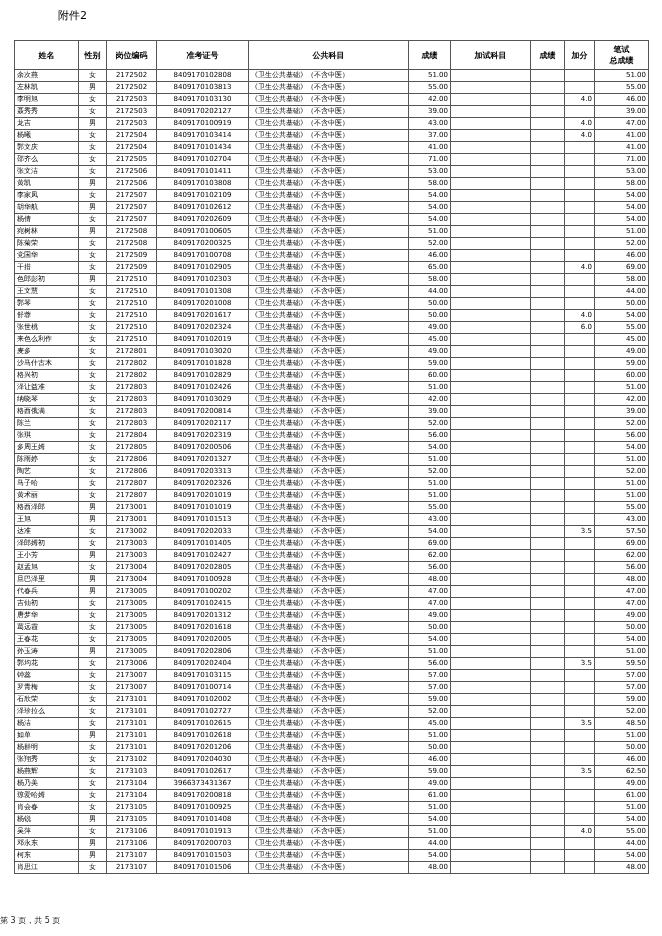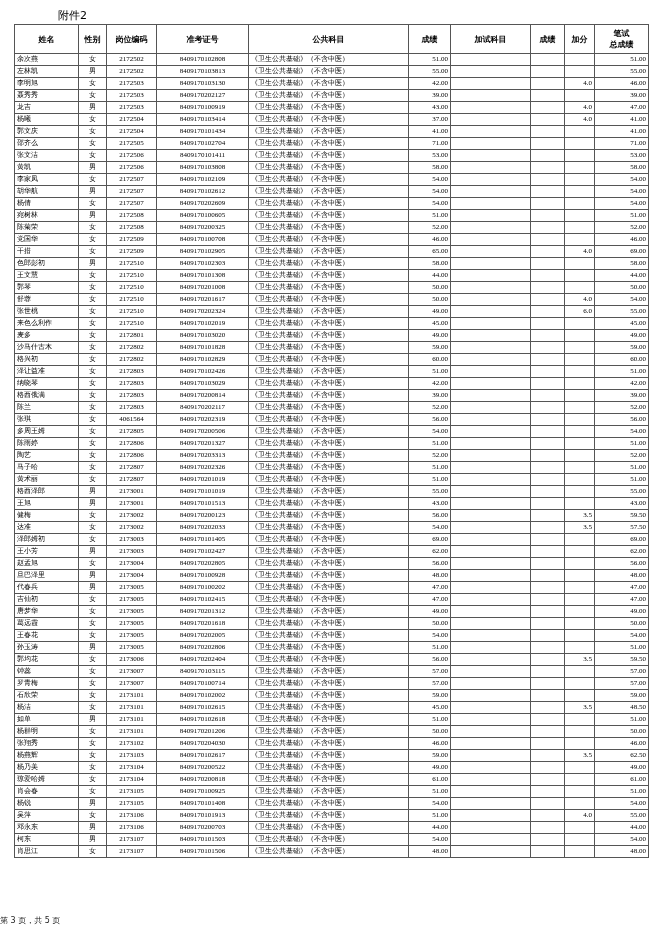--- a/index.html
+++ b/index.html
@@ -6,22 +6,22 @@
   body{
     width:662px;height:936px;background:#ffffff;
     font-family:"DejaVu Sans","Liberation Sans",sans-serif;
     color:#000;position:relative;
   }
   .attachment-label{
     position:absolute;top:8px;left:58px;
     font-size:11px;font-weight:normal;
   }
   table.results{
-    position:absolute;top:24px;left:14px;
-    width:634px;border-collapse:collapse;table-layout:fixed;font-family:Liberation Serif, serif;
+    position:absolute;top:40px;left:14px;
+    width:634px;border-collapse:collapse;table-layout:fixed;
   }
   table.results th,table.results td{
     border:1px solid #555;
     font-size:7px;line-height:9px;
     padding:1px 2px;
     overflow:hidden;white-space:nowrap;
     height:9px;
   }
   table.results th{
     font-size:8px;font-weight:bold;text-align:center;
@@ -432,21 +432,21 @@
         <td class="c4">《卫生公共基础》（不含中医）</td>
         <td class="c5">52.00</td>
         <td class="c6"></td>
         <td class="c7"></td>
         <td class="c8"></td>
         <td class="c9">52.00</td>
       </tr>
       <tr>
         <td class="c0">张琪</td>
         <td class="c1">女</td>
-        <td class="c2">4061564</td>
+        <td class="c2">2172804</td>
         <td class="c3">8409170202319</td>
         <td class="c4">《卫生公共基础》（不含中医）</td>
         <td class="c5">56.00</td>
         <td class="c6"></td>
         <td class="c7"></td>
         <td class="c8"></td>
         <td class="c9">56.00</td>
       </tr>
       <tr>
         <td class="c0">多周王姆</td>
@@ -526,176 +526,164 @@
         <td class="c2">2173001</td>
         <td class="c3">8409170101513</td>
         <td class="c4">《卫生公共基础》（不含中医）</td>
         <td class="c5">43.00</td>
         <td class="c6"></td>
         <td class="c7"></td>
         <td class="c8"></td>
         <td class="c9">43.00</td>
       </tr>
       <tr>
-        <td class="c0">健梅</td>
+        <td class="c0">达准</td>
         <td class="c1">女</td>
         <td class="c2">2173002</td>
-        <td class="c3">8409170200123</td>
+        <td class="c3">8409170202033</td>
+        <td class="c4">《卫生公共基础》（不含中医）</td>
+        <td class="c5">54.00</td>
+        <td class="c6"></td>
+        <td class="c7"></td>
+        <td class="c8">3.5</td>
+        <td class="c9">57.50</td>
+      </tr>
+      <tr>
+        <td class="c0">泽郎姆初</td>
+        <td class="c1">女</td>
+        <td class="c2">2173003</td>
+        <td class="c3">8409170101405</td>
+        <td class="c4">《卫生公共基础》（不含中医）</td>
+        <td class="c5">69.00</td>
+        <td class="c6"></td>
+        <td class="c7"></td>
+        <td class="c8"></td>
+        <td class="c9">69.00</td>
+      </tr>
+      <tr>
+        <td class="c0">王小芳</td>
+        <td class="c1">男</td>
+        <td class="c2">2173003</td>
+        <td class="c3">8409170102427</td>
+        <td class="c4">《卫生公共基础》（不含中医）</td>
+        <td class="c5">62.00</td>
+        <td class="c6"></td>
+        <td class="c7"></td>
+        <td class="c8"></td>
+        <td class="c9">62.00</td>
+      </tr>
+      <tr>
+        <td class="c0">赵孟旭</td>
+        <td class="c1">女</td>
+        <td class="c2">2173004</td>
+        <td class="c3">8409170202805</td>
+        <td class="c4">《卫生公共基础》（不含中医）</td>
+        <td class="c5">56.00</td>
+        <td class="c6"></td>
+        <td class="c7"></td>
+        <td class="c8"></td>
+        <td class="c9">56.00</td>
+      </tr>
+      <tr>
+        <td class="c0">旦巴泽里</td>
+        <td class="c1">男</td>
+        <td class="c2">2173004</td>
+        <td class="c3">8409170100928</td>
+        <td class="c4">《卫生公共基础》（不含中医）</td>
+        <td class="c5">48.00</td>
+        <td class="c6"></td>
+        <td class="c7"></td>
+        <td class="c8"></td>
+        <td class="c9">48.00</td>
+      </tr>
+      <tr>
+        <td class="c0">代春兵</td>
+        <td class="c1">男</td>
+        <td class="c2">2173005</td>
+        <td class="c3">8409170100202</td>
+        <td class="c4">《卫生公共基础》（不含中医）</td>
+        <td class="c5">47.00</td>
+        <td class="c6"></td>
+        <td class="c7"></td>
+        <td class="c8"></td>
+        <td class="c9">47.00</td>
+      </tr>
+      <tr>
+        <td class="c0">吉仙初</td>
+        <td class="c1">女</td>
+        <td class="c2">2173005</td>
+        <td class="c3">8409170102415</td>
+        <td class="c4">《卫生公共基础》（不含中医）</td>
+        <td class="c5">47.00</td>
+        <td class="c6"></td>
+        <td class="c7"></td>
+        <td class="c8"></td>
+        <td class="c9">47.00</td>
+      </tr>
+      <tr>
+        <td class="c0">唐梦华</td>
+        <td class="c1">女</td>
+        <td class="c2">2173005</td>
+        <td class="c3">8409170201312</td>
+        <td class="c4">《卫生公共基础》（不含中医）</td>
+        <td class="c5">49.00</td>
+        <td class="c6"></td>
+        <td class="c7"></td>
+        <td class="c8"></td>
+        <td class="c9">49.00</td>
+      </tr>
+      <tr>
+        <td class="c0">葛远霞</td>
+        <td class="c1">女</td>
+        <td class="c2">2173005</td>
+        <td class="c3">8409170201618</td>
+        <td class="c4">《卫生公共基础》（不含中医）</td>
+        <td class="c5">50.00</td>
+        <td class="c6"></td>
+        <td class="c7"></td>
+        <td class="c8"></td>
+        <td class="c9">50.00</td>
+      </tr>
+      <tr>
+        <td class="c0">王春花</td>
+        <td class="c1">女</td>
+        <td class="c2">2173005</td>
+        <td class="c3">8409170202005</td>
+        <td class="c4">《卫生公共基础》（不含中医）</td>
+        <td class="c5">54.00</td>
+        <td class="c6"></td>
+        <td class="c7"></td>
+        <td class="c8"></td>
+        <td class="c9">54.00</td>
+      </tr>
+      <tr>
+        <td class="c0">孙玉涛</td>
+        <td class="c1">男</td>
+        <td class="c2">2173005</td>
+        <td class="c3">8409170202806</td>
+        <td class="c4">《卫生公共基础》（不含中医）</td>
+        <td class="c5">51.00</td>
+        <td class="c6"></td>
+        <td class="c7"></td>
+        <td class="c8"></td>
+        <td class="c9">51.00</td>
+      </tr>
+      <tr>
+        <td class="c0">郭均花</td>
+        <td class="c1">女</td>
+        <td class="c2">2173006</td>
+        <td class="c3">8409170202404</td>
         <td class="c4">《卫生公共基础》（不含中医）</td>
         <td class="c5">56.00</td>
         <td class="c6"></td>
         <td class="c7"></td>
         <td class="c8">3.5</td>
         <td class="c9">59.50</td>
       </tr>
       <tr>
-        <td class="c0">达准</td>
-        <td class="c1">女</td>
-        <td class="c2">2173002</td>
-        <td class="c3">8409170202033</td>
-        <td class="c4">《卫生公共基础》（不含中医）</td>
-        <td class="c5">54.00</td>
-        <td class="c6"></td>
-        <td class="c7"></td>
-        <td class="c8">3.5</td>
-        <td class="c9">57.50</td>
-      </tr>
-      <tr>
-        <td class="c0">泽郎姆初</td>
-        <td class="c1">女</td>
-        <td class="c2">2173003</td>
-        <td class="c3">8409170101405</td>
-        <td class="c4">《卫生公共基础》（不含中医）</td>
-        <td class="c5">69.00</td>
-        <td class="c6"></td>
-        <td class="c7"></td>
-        <td class="c8"></td>
-        <td class="c9">69.00</td>
-      </tr>
-      <tr>
-        <td class="c0">王小芳</td>
-        <td class="c1">男</td>
-        <td class="c2">2173003</td>
-        <td class="c3">8409170102427</td>
-        <td class="c4">《卫生公共基础》（不含中医）</td>
-        <td class="c5">62.00</td>
-        <td class="c6"></td>
-        <td class="c7"></td>
-        <td class="c8"></td>
-        <td class="c9">62.00</td>
-      </tr>
-      <tr>
-        <td class="c0">赵孟旭</td>
-        <td class="c1">女</td>
-        <td class="c2">2173004</td>
-        <td class="c3">8409170202805</td>
-        <td class="c4">《卫生公共基础》（不含中医）</td>
-        <td class="c5">56.00</td>
-        <td class="c6"></td>
-        <td class="c7"></td>
-        <td class="c8"></td>
-        <td class="c9">56.00</td>
-      </tr>
-      <tr>
-        <td class="c0">旦巴泽里</td>
-        <td class="c1">男</td>
-        <td class="c2">2173004</td>
-        <td class="c3">8409170100928</td>
-        <td class="c4">《卫生公共基础》（不含中医）</td>
-        <td class="c5">48.00</td>
-        <td class="c6"></td>
-        <td class="c7"></td>
-        <td class="c8"></td>
-        <td class="c9">48.00</td>
-      </tr>
-      <tr>
-        <td class="c0">代春兵</td>
-        <td class="c1">男</td>
-        <td class="c2">2173005</td>
-        <td class="c3">8409170100202</td>
-        <td class="c4">《卫生公共基础》（不含中医）</td>
-        <td class="c5">47.00</td>
-        <td class="c6"></td>
-        <td class="c7"></td>
-        <td class="c8"></td>
-        <td class="c9">47.00</td>
-      </tr>
-      <tr>
-        <td class="c0">吉仙初</td>
-        <td class="c1">女</td>
-        <td class="c2">2173005</td>
-        <td class="c3">8409170102415</td>
-        <td class="c4">《卫生公共基础》（不含中医）</td>
-        <td class="c5">47.00</td>
-        <td class="c6"></td>
-        <td class="c7"></td>
-        <td class="c8"></td>
-        <td class="c9">47.00</td>
-      </tr>
-      <tr>
-        <td class="c0">唐梦华</td>
-        <td class="c1">女</td>
-        <td class="c2">2173005</td>
-        <td class="c3">8409170201312</td>
-        <td class="c4">《卫生公共基础》（不含中医）</td>
-        <td class="c5">49.00</td>
-        <td class="c6"></td>
-        <td class="c7"></td>
-        <td class="c8"></td>
-        <td class="c9">49.00</td>
-      </tr>
-      <tr>
-        <td class="c0">葛远霞</td>
-        <td class="c1">女</td>
-        <td class="c2">2173005</td>
-        <td class="c3">8409170201618</td>
-        <td class="c4">《卫生公共基础》（不含中医）</td>
-        <td class="c5">50.00</td>
-        <td class="c6"></td>
-        <td class="c7"></td>
-        <td class="c8"></td>
-        <td class="c9">50.00</td>
-      </tr>
-      <tr>
-        <td class="c0">王春花</td>
-        <td class="c1">女</td>
-        <td class="c2">2173005</td>
-        <td class="c3">8409170202005</td>
-        <td class="c4">《卫生公共基础》（不含中医）</td>
-        <td class="c5">54.00</td>
-        <td class="c6"></td>
-        <td class="c7"></td>
-        <td class="c8"></td>
-        <td class="c9">54.00</td>
-      </tr>
-      <tr>
-        <td class="c0">孙玉涛</td>
-        <td class="c1">男</td>
-        <td class="c2">2173005</td>
-        <td class="c3">8409170202806</td>
-        <td class="c4">《卫生公共基础》（不含中医）</td>
-        <td class="c5">51.00</td>
-        <td class="c6"></td>
-        <td class="c7"></td>
-        <td class="c8"></td>
-        <td class="c9">51.00</td>
-      </tr>
-      <tr>
-        <td class="c0">郭均花</td>
-        <td class="c1">女</td>
-        <td class="c2">2173006</td>
-        <td class="c3">8409170202404</td>
-        <td class="c4">《卫生公共基础》（不含中医）</td>
-        <td class="c5">56.00</td>
-        <td class="c6"></td>
-        <td class="c7"></td>
-        <td class="c8">3.5</td>
-        <td class="c9">59.50</td>
-      </tr>
-      <tr>
         <td class="c0">钟蕊</td>
         <td class="c1">女</td>
         <td class="c2">2173007</td>
         <td class="c3">8409170103115</td>
         <td class="c4">《卫生公共基础》（不含中医）</td>
         <td class="c5">57.00</td>
         <td class="c6"></td>
         <td class="c7"></td>
         <td class="c8"></td>
         <td class="c9">57.00</td>
@@ -718,20 +706,32 @@
         <td class="c2">2173101</td>
         <td class="c3">8409170102002</td>
         <td class="c4">《卫生公共基础》（不含中医）</td>
         <td class="c5">59.00</td>
         <td class="c6"></td>
         <td class="c7"></td>
         <td class="c8"></td>
         <td class="c9">59.00</td>
       </tr>
       <tr>
+        <td class="c0">泽珍拉么</td>
+        <td class="c1">女</td>
+        <td class="c2">2173101</td>
+        <td class="c3">8409170102727</td>
+        <td class="c4">《卫生公共基础》（不含中医）</td>
+        <td class="c5">52.00</td>
+        <td class="c6"></td>
+        <td class="c7"></td>
+        <td class="c8"></td>
+        <td class="c9">52.00</td>
+      </tr>
+      <tr>
         <td class="c0">杨洁</td>
         <td class="c1">女</td>
         <td class="c2">2173101</td>
         <td class="c3">8409170102615</td>
         <td class="c4">《卫生公共基础》（不含中医）</td>
         <td class="c5">45.00</td>
         <td class="c6"></td>
         <td class="c7"></td>
         <td class="c8">3.5</td>
         <td class="c9">48.50</td>
@@ -781,21 +781,21 @@
         <td class="c5">59.00</td>
         <td class="c6"></td>
         <td class="c7"></td>
         <td class="c8">3.5</td>
         <td class="c9">62.50</td>
       </tr>
       <tr>
         <td class="c0">杨乃美</td>
         <td class="c1">女</td>
         <td class="c2">2173104</td>
-        <td class="c3">8409170200522</td>
+        <td class="c3">3966373431367</td>
         <td class="c4">《卫生公共基础》（不含中医）</td>
         <td class="c5">49.00</td>
         <td class="c6"></td>
         <td class="c7"></td>
         <td class="c8"></td>
         <td class="c9">49.00</td>
       </tr>
       <tr>
         <td class="c0">琼爱哈姆</td>
         <td class="c1">女</td>

